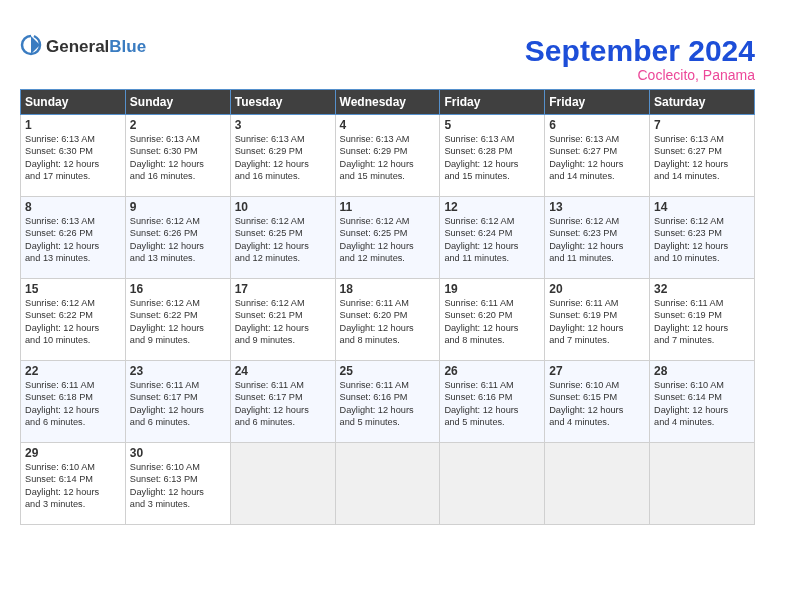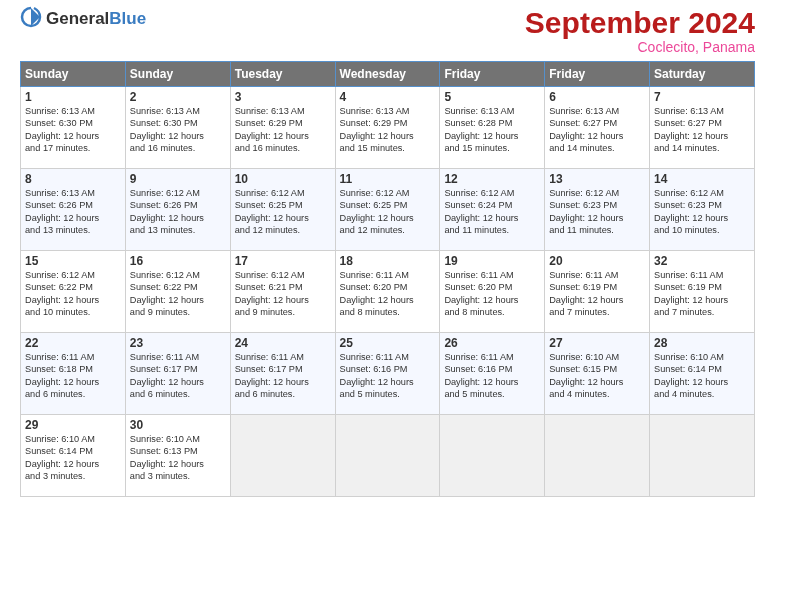--- a/index.html
+++ b/index.html
@@ -6,21 +6,21 @@
     body {
       font-family: Arial, sans-serif;
       background: #fff;
       width: 792px;
       height: 612px;
       overflow: hidden;
     }
     .page {
       width: 775px;
       height: 612px;
-      padding: 6px 20px 10px 20px;
+      padding: 34px 20px 10px 20px;
       background: #fff;
     }
     .header-row {
       display: flex;
       justify-content: space-between;
       align-items: flex-start;
       margin-bottom: 6px;
     }
     .logo {
       display: flex;
@@ -42,34 +42,34 @@
     .logo-icon svg {
       width: 22px;
       height: 22px;
     }
     .title-block {
       text-align: right;
     }
     .month-title {
       font-size: 30px;
       font-weight: bold;
-      color: #b91c1c;
+      color: #1d4ed8;
       line-height: 1.1;
     }
     .location-title {
       font-size: 14px;
       color: #ec4899;
     }
     table {
       width: 100%;
       border-collapse: collapse;
       table-layout: fixed;
     }
     thead tr th {
-      background: #737373;
+      background: #404040;
       color: #fff;
       font-size: 12px;
       font-weight: bold;
       padding: 5px 4px;
       text-align: left;
       border: 1px solid #5590cc;
     }
     tbody tr td {
       vertical-align: top;
       padding: 3px 4px 3px 4px;

